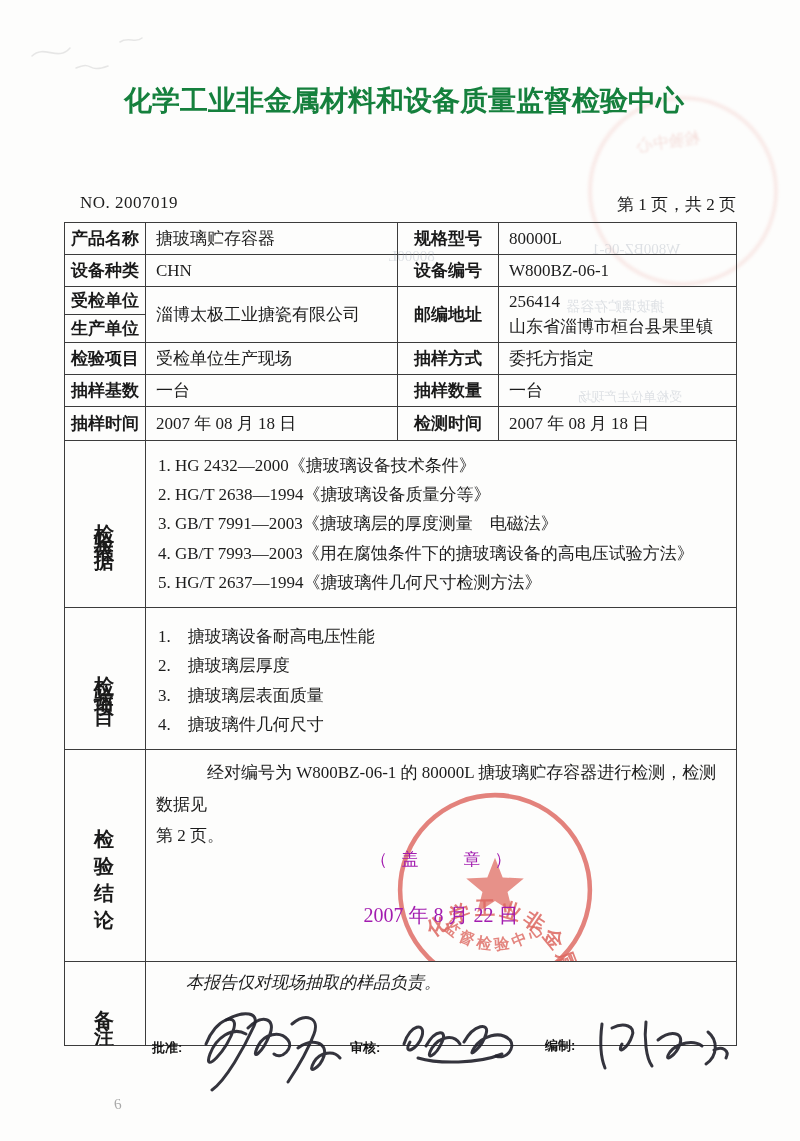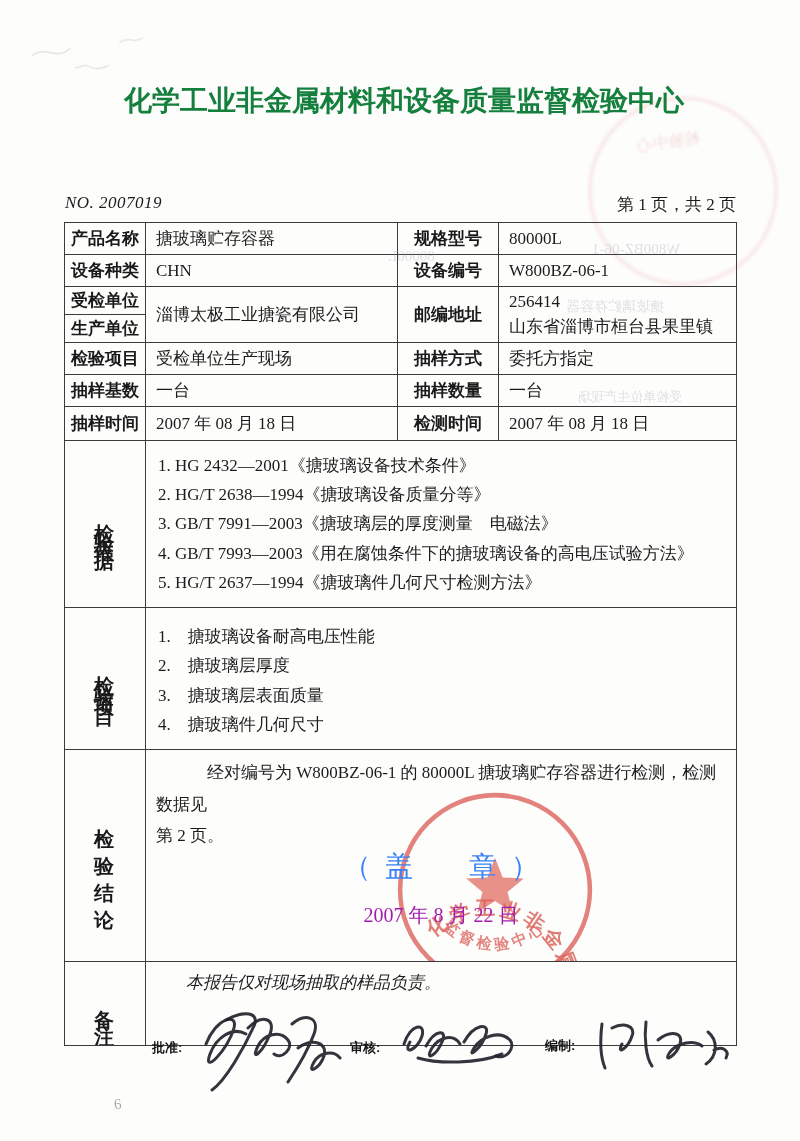--- a/index.html
+++ b/index.html
@@ -15,21 +15,21 @@
     text-align:center; font-family:"Liberation Sans","DejaVu Sans",sans-serif;
     font-weight:bold; font-size:28px; letter-spacing:0px; color:#15803d;
   }
   .report-title {
     position:absolute; top:128px; left:0; width:100%;
     text-align:center; font-family:"Liberation Sans","DejaVu Sans",sans-serif;
     font-weight:bold; font-size:43px; letter-spacing:90px; padding-left:90px;
     color:#101010;
   }
   .meta-row { position:absolute; top:193px; left:64px; width:672px; font-size:17px; }
-  .report-no { position:absolute; left:1px; top:0; letter-spacing:0.5px;font-style:italic; }
+  .report-no { position:absolute; left:16px; top:0; letter-spacing:0.5px; }
   .page-indicator { position:absolute; right:0; top:0; }
   
   table.report-table {
     position:absolute; left:64px; top:222px; width:672px;
     border-collapse:collapse; table-layout:fixed;
   }
   .report-table td {
     border:1.5px solid #3c3c3c; font-size:17px; padding:2px 6px;
     vertical-align:middle; overflow:hidden;
   }
@@ -55,21 +55,21 @@
     padding:7px 10px 0 10px; text-indent:3em; font-size:17px;
     line-height:1.85; white-space:pre-line;
   }
   td.remark-cell { vertical-align:top; padding-top:9px; }
   .remark-text { text-indent:2em; font-size:17px;font-style:italic; }
   
   .stamp-wrap { position:absolute; left:243px; top:34px; width:212px; height:212px;
                 filter:blur(0.4px); opacity:0.88; }
   .seal-note {
     position:absolute; left:0; top:98px; width:100%; text-align:center;
-    font-size:28px; letter-spacing:14px; padding-left:14px; color:#3b82f6; z-index:3;
+    font-size:17px; letter-spacing:14px; padding-left:14px; color:#a21caf; z-index:3;
   }
   .seal-date {
     position:absolute; left:0; top:152px; width:100%; text-align:center;
     font-size:20px; color:#a21caf; z-index:3;
   }
   
   .sig-label {
     position:absolute; font-family:"Liberation Sans","DejaVu Sans",sans-serif;
     font-weight:bold; font-size:13px; color:#161616;
   }
@@ -158,21 +158,21 @@
       <td class="lbl">抽样时间</td>
       <td class="val">2007 年 08 月 18 日</td>
       <td class="lbl">检测时间</td>
       <td class="val">2007 年 08 月 18 日</td>
     </tr>
     <tr style="height:158px">
       <td class="vlabel-cell">
         <span class="vlabel vl-basis">检验依据</span>
       </td>
       <td class="list-cell" colspan="3">
-        <div class="list-line">1. HG 2432—2001《搪玻璃设备技术条件》</div>
+        <div class="list-line">1. HG 2432—2000《搪玻璃设备技术条件》</div>
         <div class="list-line">2. HG/T 2638—1994《搪玻璃设备质量分等》</div>
         <div class="list-line">3. GB/T 7991—2003《搪玻璃层的厚度测量　电磁法》</div>
         <div class="list-line">4. GB/T 7993—2003《用在腐蚀条件下的搪玻璃设备的高电压试验方法》</div>
         <div class="list-line">5. HG/T 2637—1994《搪玻璃件几何尺寸检测方法》</div>
       </td>
     </tr>
     <tr style="height:116px">
       <td class="vlabel-cell">
         <span class="vlabel vl-items">检验项目</span>
       </td>

